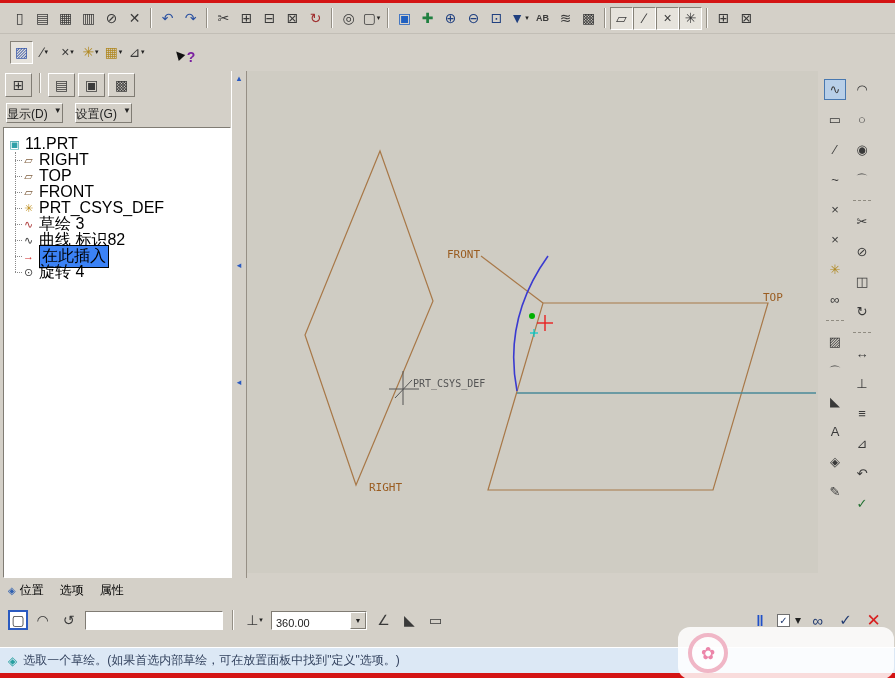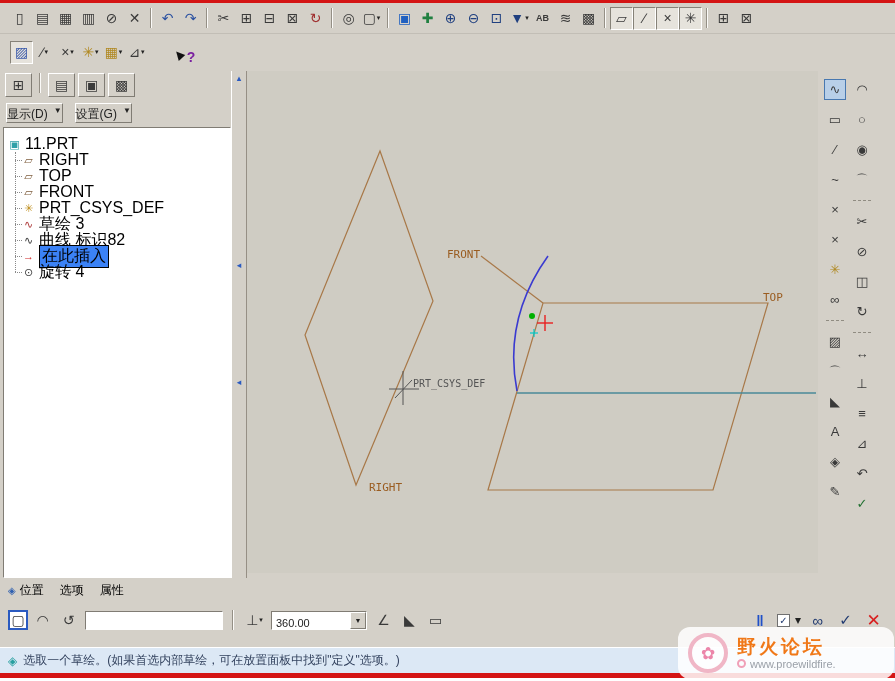--- a/index.html
+++ b/index.html
@@ -508,22 +508,15 @@
     <span id="status-msg">选取一个草绘。(如果首选内部草绘，可在放置面板中找到"定义"选项。)</span>
   </div>
 
   <div id="red-strip"></div>
   <div id="bottom-white"></div>
 
   <div id="watermark">
     <div class="wm-logo">
       <span>✿</span>
     </div>
-    <div>
-      <div class="wm-name">野火论坛</div>
-      <div class="wm-url">
-        <span class="wm-mag"></span>
-        <span>www.proewildfire.</span>
-      </div>
-    </div>
   </div>
 
 </div>
 
 </body></html>

